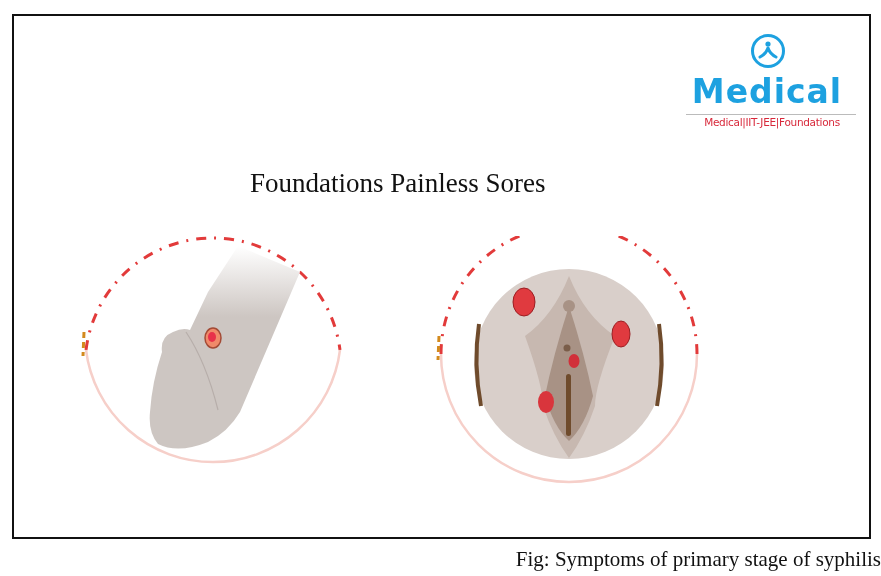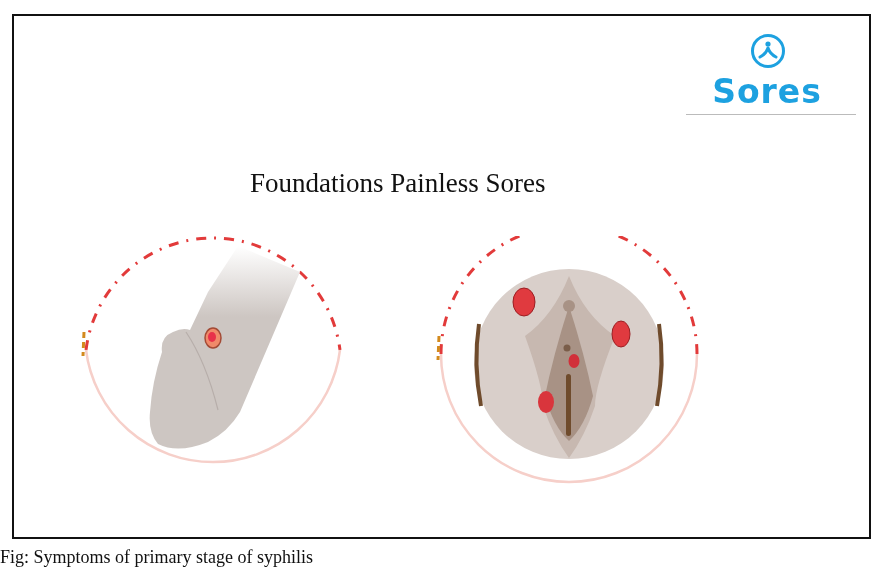--- a/index.html
+++ b/index.html
@@ -20,38 +20,39 @@
     }
     .logo-line { position: absolute; left: 10px; top: 92px; width: 170px; height: 1px; background: #bbb; }
     .logo-tag {
       position: absolute; left: 8px; top: 94px; width: 176px; text-align: center;
       font-family: "DejaVu Sans", sans-serif; font-size: 10.5px; color: #d8283a; letter-spacing: -0.3px; white-space: nowrap;
     }
     .heading {
       position: absolute; left: 250px; top: 168px; font-size: 27px; color: #111; white-space: nowrap;
     }
     .caption {
-      position: absolute; left: 0; width: 881px; top: 547px; text-align: left; font-size: 18px; color: #111;
+      position: absolute; left: 0; width: 881px; top: 547px; text-align: right; font-size: 21px; color: #111;
     }
     svg.ill { position: absolute; }
   </style>
 </head>
 <body>
 
 <div class="frame"></div>
 
 <div class="logo">
   <div class="logo-circle">
     <svg width="28" height="28" viewBox="0 0 28 28" style="position:absolute;left:0;top:0">
       <circle cx="14" cy="7" r="2.6" fill="#1da1e0"></circle>
       <path d="M14 11 Q12 17 6 20 M14 11 Q16 17 22 20" stroke="#1da1e0" stroke-width="3" fill="none" stroke-linecap="round"></path>
     </svg>
   </div>
-  <div class="logo-word">Sores</div>
+  <div class="logo-word">Medical</div>
   <div class="logo-line"></div>
+  <div class="logo-tag">Medical|IIT-JEE|Foundations</div>
 </div>
 
 <div class="heading">Foundations Painless Sores</div>
 
 <svg class="ill" style="left:78px;top:232px" width="270" height="262" viewBox="0 0 270 262">
   <defs>
     <linearGradient id="fade" x1="0" y1="0" x2="0" y2="1">
       <stop offset="0" stop-color="#ffffff"></stop>
       <stop offset="0.35" stop-color="#cdc6c2"></stop>
     </linearGradient>

